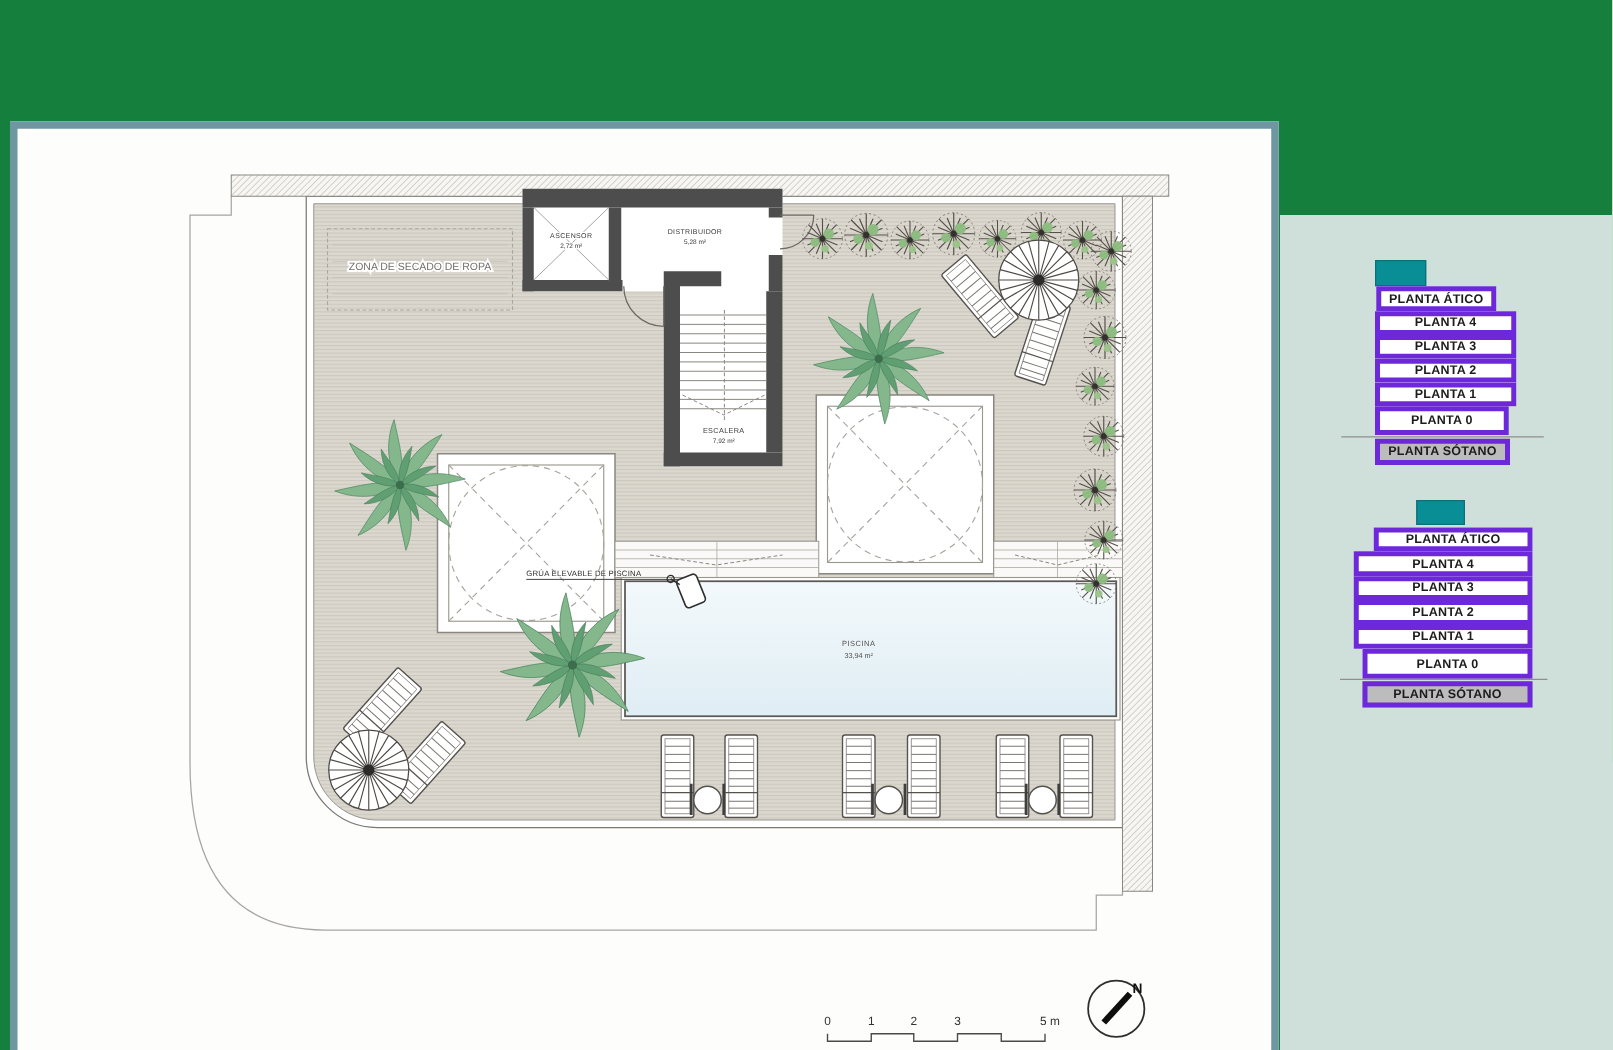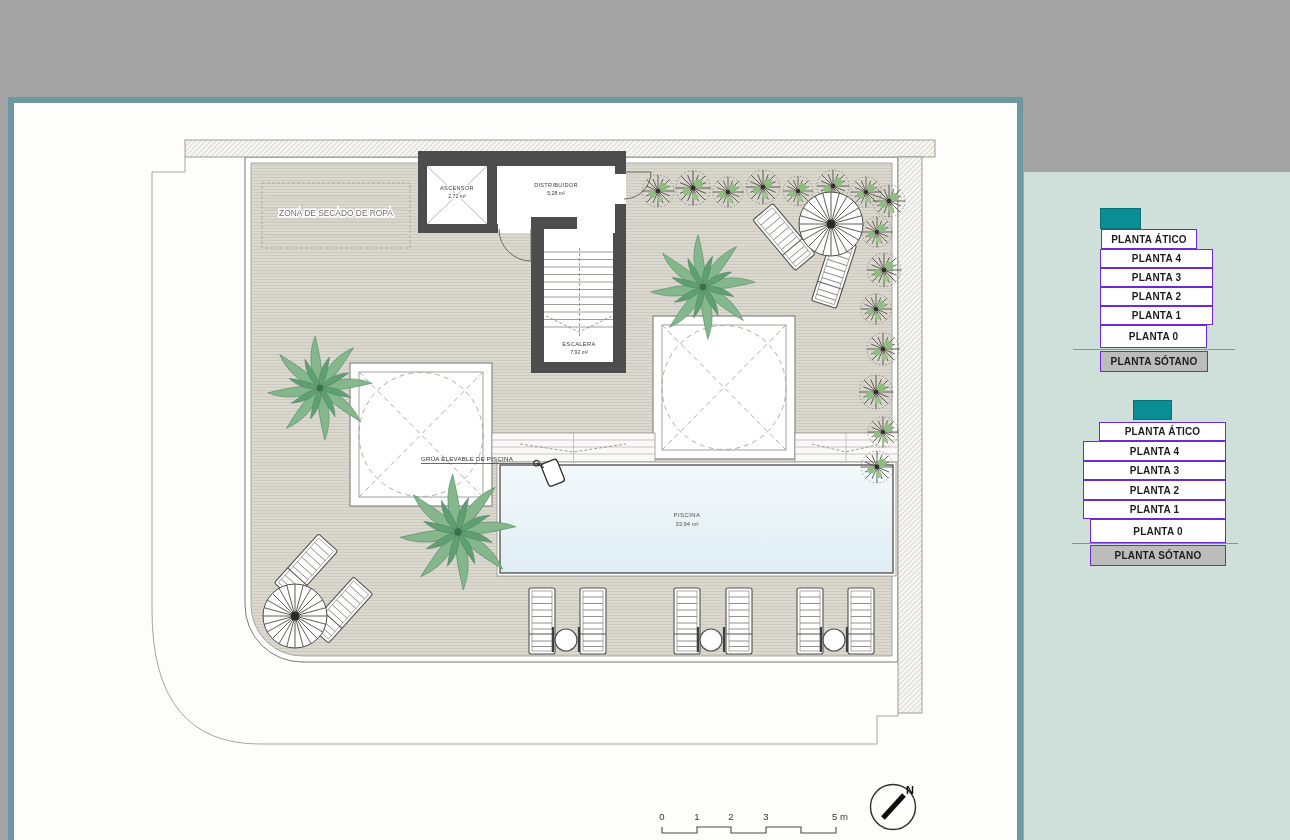--- a/index.html
+++ b/index.html
@@ -1,24 +1,24 @@
 <!DOCTYPE html>
 <html><head>
 <meta charset="utf-8">
 <style>
   html,body{margin:0;padding:0;background:#ffffff;}
-  .canvas{position:relative;width:1290px;height:840px;background:#a3a3a3;overflow:hidden;
+  .canvas{position:relative;width:1290px;height:840px;background:#15803d;overflow:hidden;
           font-family:"Liberation Sans",sans-serif;text-decoration:underline;}
   
   .right-panel{position:absolute;left:1024px;top:172px;width:266px;height:668px;background:#cfe0da;}
   
   .sheet{position:absolute;left:8px;top:97px;width:1003px;height:760px;
          border:6px solid #6d97a1;background:#fdfdfc;}
   
-  .lvl{position:absolute;background:#ffffff;border:1px solid #6d28d9;display:flex;
+  .lvl{position:absolute;background:#ffffff;border:4px solid #6d28d9;display:flex;
        align-items:center;justify-content:center;font-size:10px;font-weight:bold;
        color:#1c1c1c;letter-spacing:.2px;box-sizing:border-box;cursor:pointer;text-align:center;}
   .lvl.sotano{background:#bcbcbc;}
   .cap{position:absolute;background:#0a8e96;border:1px solid #0b7078;box-sizing:border-box;}
   .hline{position:absolute;height:1px;background:#8f8f8f;}
   svg.plan{position:absolute;left:0;top:0;pointer-events:none;}
   svg text{font-family:"Liberation Sans",sans-serif;}
 </style>
 </head>
 <body>

